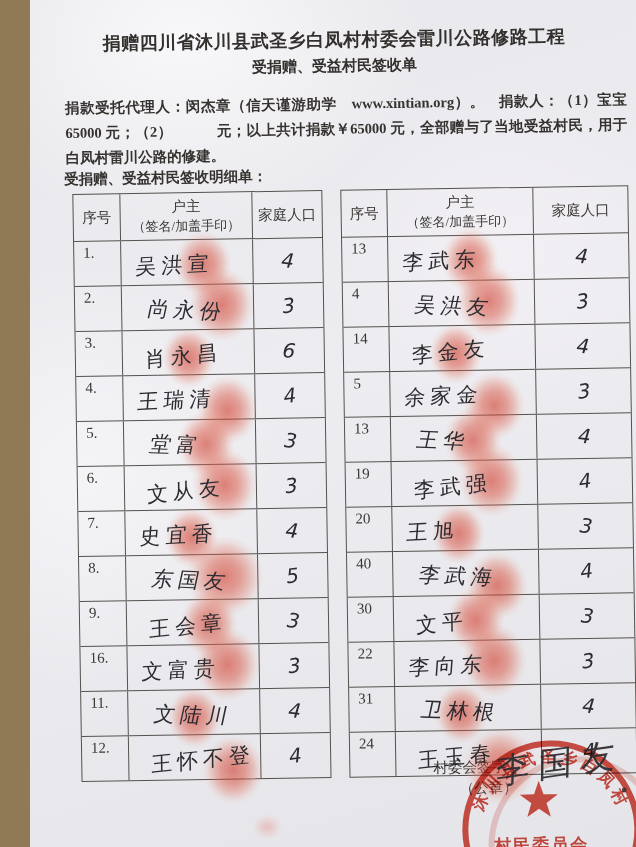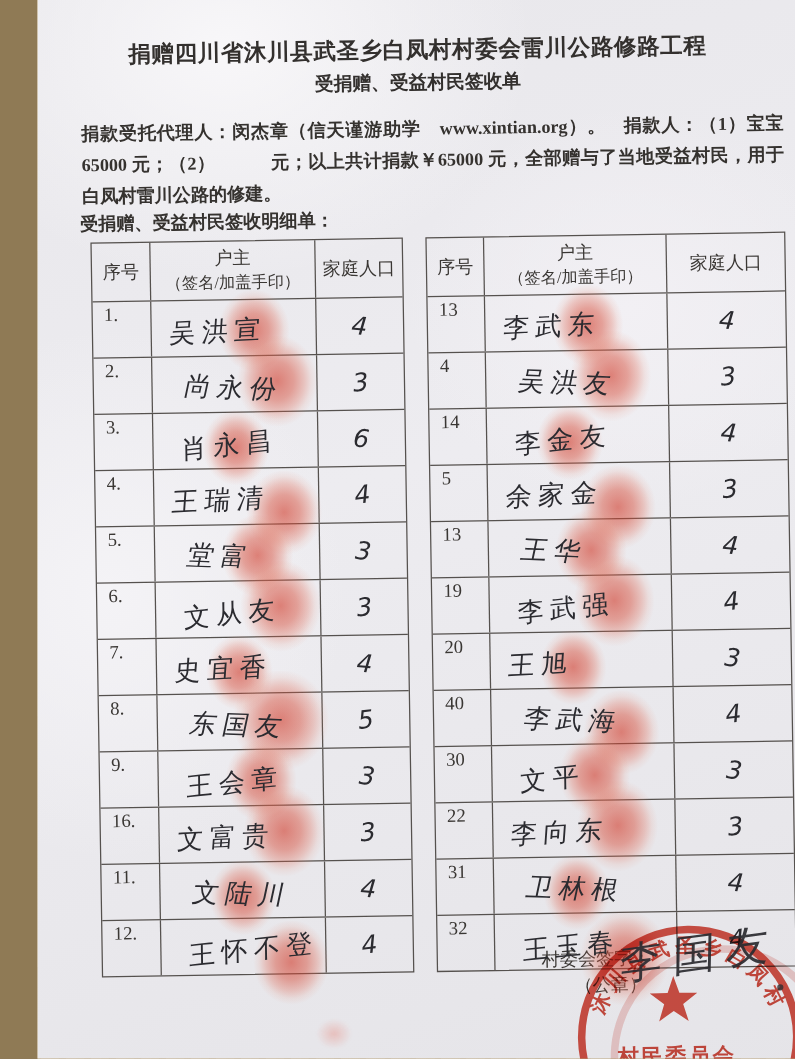--- a/index.html
+++ b/index.html
@@ -364,21 +364,21 @@
               <div class="td td-sig c2">
                 <span class="blob"></span>
                 <span class="sig hw">卫林根</span>
               </div>
               <div class="td td-count c3">
                 <span class="num hw">4</span>
               </div>
             </div>
 
             <div class="t-row">
-              <div class="td td-no c1">32</div>
+              <div class="td td-no c1">24</div>
               <div class="td td-sig c2">
                 <span class="blob"></span>
                 <span class="sig hw">王玉春</span>
               </div>
               <div class="td td-count c3">
                 <span class="num hw">4</span>
               </div>
             </div>
           </div>
       </div>

